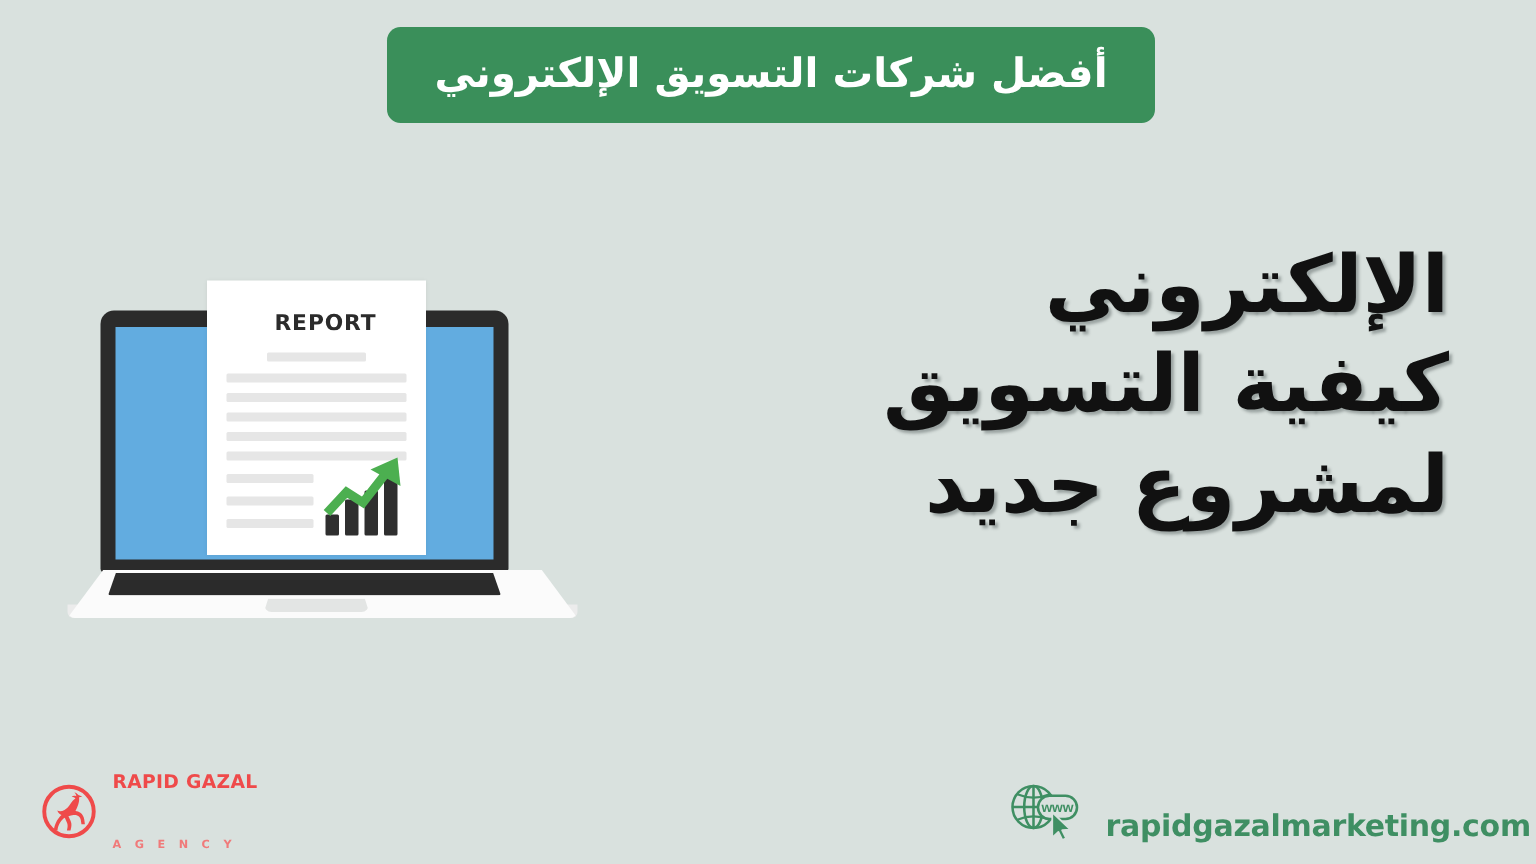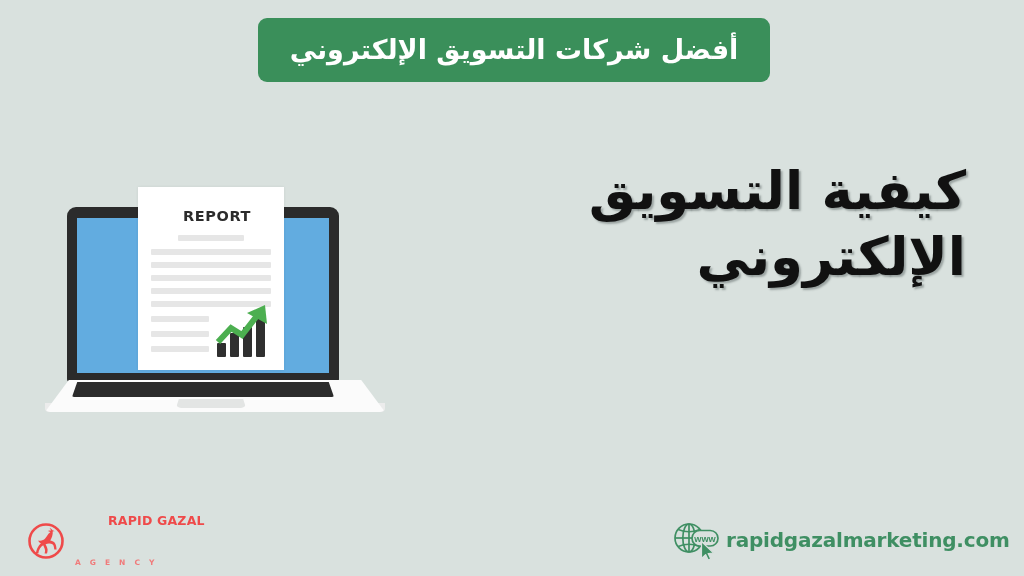--- a/index.html
+++ b/index.html
@@ -200,40 +200,39 @@
     flex-direction: column;
     gap: 2px;
   }
   .agency-name {
     color: #ef4a4a;
     font-size: 12.5px;
     font-weight: bold;
     letter-spacing: 0.2px;
     line-height: 1;
     direction: ltr;
-    margin-left: 33px;
   }
   .agency-sub {
     color: #f07a7a;
     font-size: 7.5px;
     font-weight: bold;
     letter-spacing: 3.2px;
     line-height: 1;
     direction: ltr;
     margin-top: 29px;
   }
 
   
   .website-badge {
     position: absolute;
     left: 672px;
     top: 518px;
     display: flex;
-    align-items: center;
-    gap: 2px;
+    align-items: flex-end;
+    gap: 13px;
     direction: ltr;
   }
   .globe-icon {
     width: 52px;
     height: 44px;
     flex: 0 0 auto;
   }
   .website-url {
     color: #3f8f63;
     font-size: 20px;
@@ -245,22 +244,23 @@
 </head>
 <body>
 
 <div class="canvas">
 
   <div class="top-banner">
     <div class="top-banner-text">أفضل شركات التسويق الإلكتروني</div>
   </div>
 
   <div class="headline">
+    <div class="headline-line">الإلكتروني</div>
     <div class="headline-line">كيفية التسويق</div>
-    <div class="headline-line">الإلكتروني</div>
+    <div class="headline-line">لمشروع جديد</div>
   </div>
 
   <div class="laptop">
 
     <div class="laptop-lid"></div>
     <div class="laptop-screen"></div>
 
     <div class="laptop-base-shadow"></div>
     <div class="laptop-base"></div>
     <div class="laptop-keyboard"></div>

